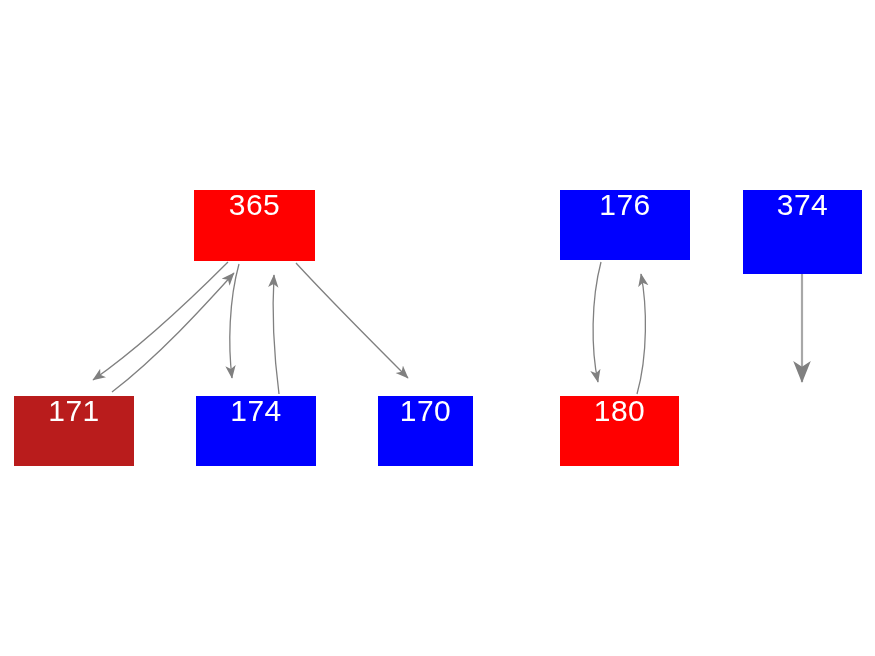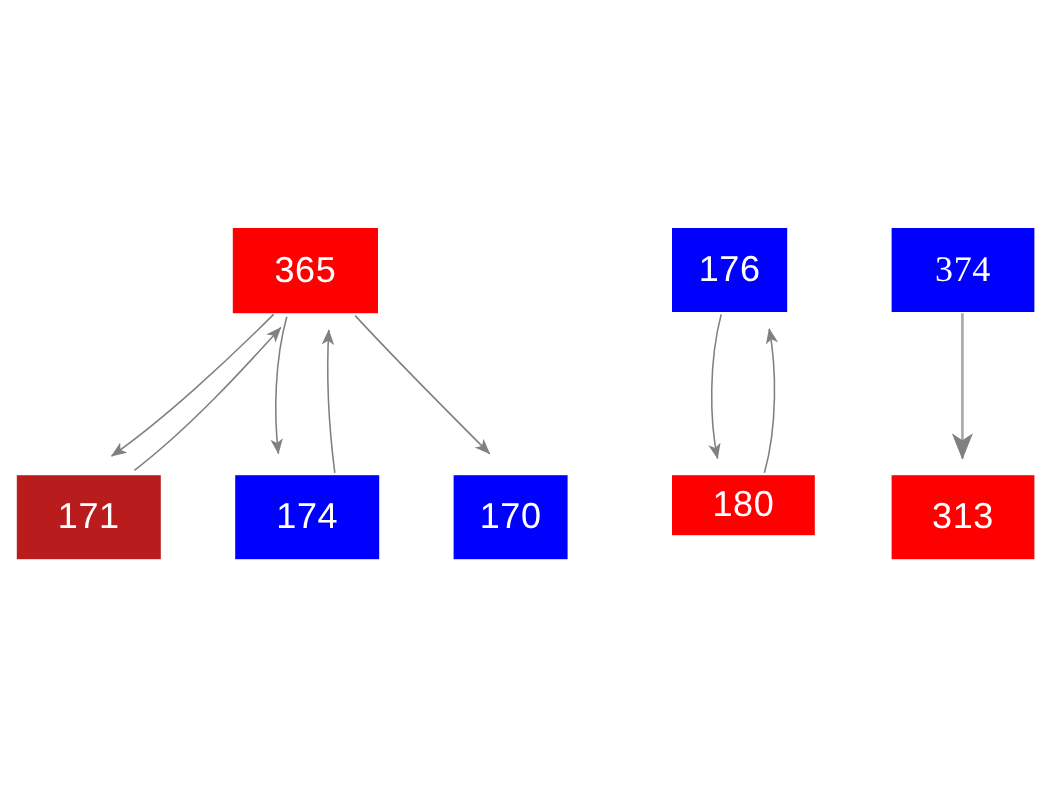--- a/index.html
+++ b/index.html
@@ -24,21 +24,20 @@
     position: absolute;
     left: 0;
     top: 0;
     width: 875px;
     height: 656px;
   }
   .graph-node {
     position: absolute;
     box-sizing: border-box;
     display: flex;
-    align-items: center;
     justify-content: center;
     color: #ffffff;
     font-size: 30px;
     font-family: "Liberation Sans", sans-serif;
     line-height: 1;
     letter-spacing: 0.5px;
     user-select: none;
   }
   .node-label {
     display: block;
@@ -87,41 +86,38 @@
 
     <g>
       <path d="M 802 261 L 802 382" fill="none" stroke="#a8a8a8" stroke-width="2.2" marker-end="url(#arrowhead)"></path>
     </g>
   </svg>
 
   <div class="graph-node" style="left:194px; top:190px; width:121px; height:71px; background:#ff0000;">
     <span class="node-label">365</span>
   </div>
 
-  <div class="graph-node" style="left:560px; top:190px; width:96px; height:70px; background:#0000ff;">
+  <div class="graph-node" style="left:560px; top:190px; width:130px; height:70px; background:#0000ff;">
     <span class="node-label">176</span>
   </div>
 
-  <div class="graph-node" style="left:743px; top:190px; width:119px; height:70px; background:#0000ff;font-family:Liberation Serif, serif;">
+  <div class="graph-node" style="left:743px; top:190px; width:119px; height:84px; background:#0000ff;">
     <span class="node-label">374</span>
   </div>
 
   <div class="graph-node" style="left:14px; top:396px; width:120px; height:70px; background:#b91c1c;">
     <span class="node-label">171</span>
   </div>
 
   <div class="graph-node" style="left:196px; top:396px; width:120px; height:70px; background:#0000ff;">
     <span class="node-label">174</span>
   </div>
 
   <div class="graph-node" style="left:378px; top:396px; width:95px; height:70px; background:#0000ff;">
     <span class="node-label">170</span>
   </div>
 
-  <div class="graph-node" style="left:560px; top:396px; width:119px; height:50px; background:#ff0000;">
+  <div class="graph-node" style="left:560px; top:396px; width:119px; height:70px; background:#ff0000;">
     <span class="node-label">180</span>
   </div>
 
-  <div class="graph-node" style="left:743px; top:396px; width:119px; height:70px; background:#ff0000;">
-    <span class="node-label">313</span>
-  </div>
 
 </div>
 
 </body></html>

